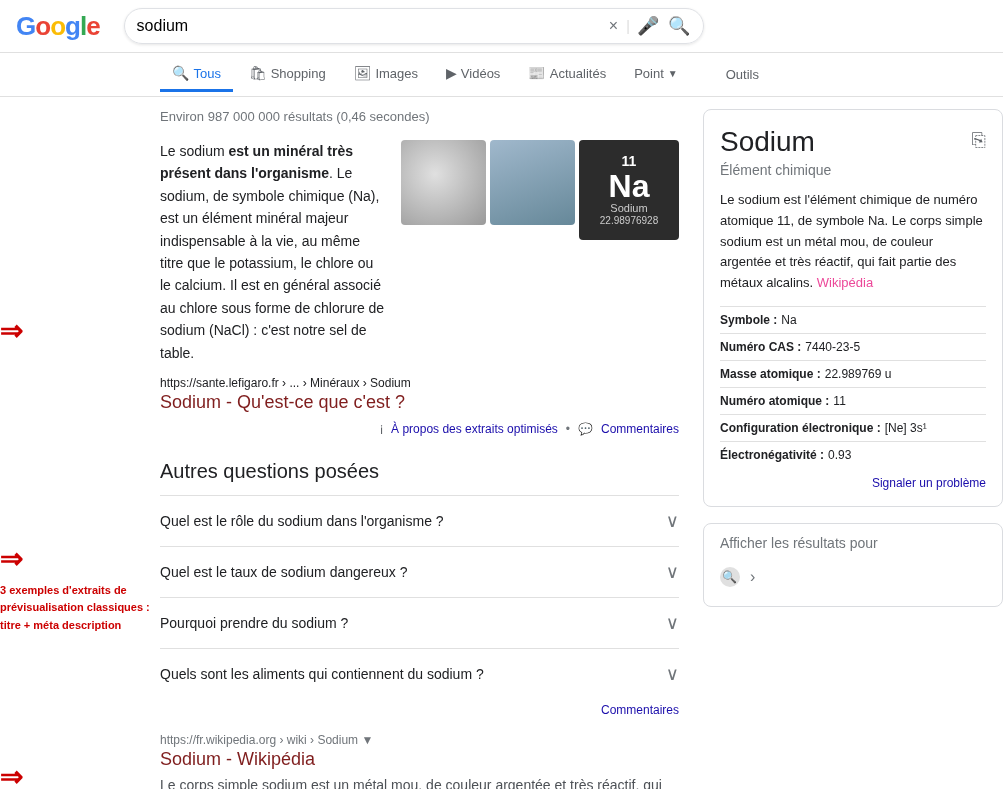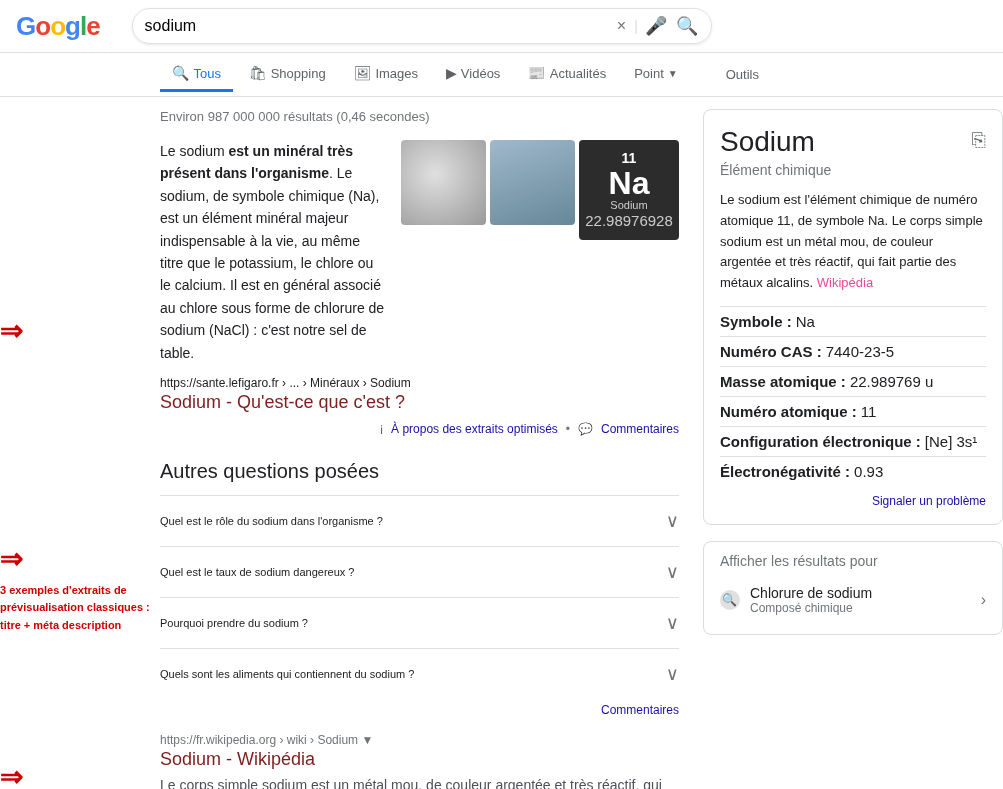--- a/index.html
+++ b/index.html
@@ -1,20 +1,20 @@
 <!DOCTYPE html>
 <html><head>
   <meta charset="utf-8">
   <style>
     * { box-sizing: border-box; margin: 0; padding: 0; }
     body { font-family: Arial, sans-serif; font-size: 14px; background: #fff; color: #202124; }
 
     
     .header { display: flex; align-items: center; padding: 8px 16px; border-bottom: 1px solid #e0e0e0; gap: 16px; }
-    .logo { font-size: 26px; font-weight: bold; letter-spacing: -1px; margin-right: 16px; text-align: right; }
+    .logo { font-size: 26px; font-weight: bold; letter-spacing: -1px; margin-right: 8px; text-align: right; }
     .logo span:nth-child(1) { color: #4285f4; }
     .logo span:nth-child(2) { color: #ea4335; }
     .logo span:nth-child(3) { color: #fbbc05; }
     .logo span:nth-child(4) { color: #4285f4; }
     .logo span:nth-child(5) { color: #34a853; }
     .logo span:nth-child(6) { color: #ea4335; }
 
     .search-bar { display: flex; align-items: center; border: 1px solid #dfe1e5; border-radius: 24px; padding: 6px 12px; width: 580px; gap: 8px; box-shadow: 0 1px 3px rgba(0,0,0,0.1); }
     .search-input { border: none; outline: none; font-size: 16px; flex: 1; }
     .search-icon-x { color: #70757a; cursor: pointer; font-size: 16px; }
@@ -44,37 +44,37 @@
     .result-title { font-size: 18px; color: #7f1d1d; cursor: pointer; margin-bottom: 4px; text-decoration: none; display: block; }
 
     .about-extract { display: flex; align-items: center; justify-content: flex-end; font-size: 12px; color: #70757a; margin: 8px 0; gap: 8px; }
     .about-extract a { color: #1a0dab; text-decoration: none; }
 
     
     .paa-section { margin: 16px 0; }
     .paa-title { font-size: 20px; font-weight: normal; margin-bottom: 12px; margin-top: 22px; }
     .paa-item { border-top: 1px solid #e0e0e0; padding: 14px 0; display: flex; justify-content: space-between; align-items: center; cursor: pointer; }
     .paa-item:last-of-type { border-bottom: 1px solid #e0e0e0; }
-    .paa-item-text { font-size: 11px; }
+    .paa-item-text { font-size: 14px; }
     .paa-chevron { color: #70757a; font-size: 18px; }
     .paa-comments { text-align: right; font-size: 12px; color: #70757a; margin-top: 4px; }
     .paa-comments a { color: #1a0dab; text-decoration: none; }
 
     
     .result-item { margin-bottom: 20px; position: relative; }
     .result-snippet { font-size: 14px; color: #4d5156; line-height: 1.6; margin-bottom: 4px; }
 
     
     .sidebar-card { border: 1px solid #dadce0; border-radius: 8px; padding: 16px; margin-bottom: 16px; }
     .sidebar-entity-title { font-size: 28px; font-weight: normal; margin-bottom: 4px; }
     .sidebar-entity-type { font-size: 14px; color: #70757a; margin-bottom: 12px; }
     .sidebar-share { float: right; color: #5f6368; font-size: 18px; cursor: pointer; margin-top: 4px; }
     .sidebar-description { font-size: 13px; line-height: 1.6; margin-bottom: 12px; color: #202124; }
     .sidebar-description a { color: #ec4899; text-decoration: none; }
-    .sidebar-attr { font-size: 15px; padding: 6px 0; border-top: 1px solid #e0e0e0; display: flex; gap: 4px; }
+    .sidebar-attr { font-size: 12px; padding: 6px 0; border-top: 1px solid #e0e0e0; display: flex; gap: 4px; }
     .sidebar-attr-label { font-weight: bold; white-space: nowrap; }
     .sidebar-attr-value { color: #202124; }
     .sidebar-report { text-align: right; font-size: 12px; color: #70757a; margin-top: 8px; cursor: pointer; }
     .sidebar-report a { color: #1a0dab; text-decoration: none; }
 
     .sidebar-related { border: 1px solid #dadce0; border-radius: 8px; padding: 11px 16px; }
     .sidebar-related-title { font-size: 14px; color: #70757a; margin-bottom: 8px; }
     .sidebar-related-item { display: flex; align-items: center; gap: 10px; padding: 8px 0; cursor: pointer; }
     .sidebar-related-icon { width: 20px; height: 20px; background: #e0e0e0; border-radius: 50%; display: flex; align-items: center; justify-content: center; }
     .sidebar-related-text { flex: 1; }
@@ -167,21 +167,21 @@
                   <div style="width:100%; height:100%; background: radial-gradient(circle at 40% 40%, #e0e0e0, #999);"></div>
                 </div>
                 <div class="featured-img" style="background: linear-gradient(135deg,#88aacc,#6688aa); width:85px; height:85px; border-radius:4px; overflow:hidden;">
                   <div style="width:100%; height:100%; background: linear-gradient(160deg, #a0b8cc, #668899);"></div>
                 </div>
                 <div class="featured-img img-sodium-element" style="width:100px; height:100px; border-radius:4px; background:#2c2c2c; display:flex; flex-direction:column; align-items:center; justify-content:center; color:white; font-family: Arial, sans-serif;">
                   <div style="font-size:11px; text-align:center; line-height:1.2;">
                     <div style="font-size:14px; font-weight:bold; color:#fff;">11</div>
                     <div style="font-size:32px; font-weight:bold; color:#fff; line-height:1;">Na</div>
                     <div style="font-size:11px; color:#ccc;">Sodium</div>
-                    <div style="font-size:15px; color:#ccc;">22.98976928</div>
+                    <div style="font-size:10px; color:#ccc;">22.98976928</div>
                   </div>
                 </div>
               </div>
             </div>
           </div>
 
           <div class="source-url">https://sante.lefigaro.fr › ... › Minéraux › Sodium</div>
           <a class="result-title">Sodium - Qu'est-ce que c'est ?</a>
         </div>
 
@@ -272,24 +272,20 @@
             <a href="#">Signaler un problème</a>
           </div>
         </div>
 
         <div class="sidebar-related">
           <div class="sidebar-related-title">Afficher les résultats pour</div>
           <div class="sidebar-related-item">
             <div class="sidebar-related-icon">
               <span style="font-size:12px;">🔍</span>
             </div>
-            <div class="sidebar-related-text">
-              <div class="sidebar-related-name">Chlorure de sodium</div>
-              <div class="sidebar-related-sub">Composé chimique</div>
-            </div>
             <span class="sidebar-related-chevron">›</span>
           </div>
         </div>
 
       </div>
     </div>
   </div>
 </div>
 
 </body></html>

